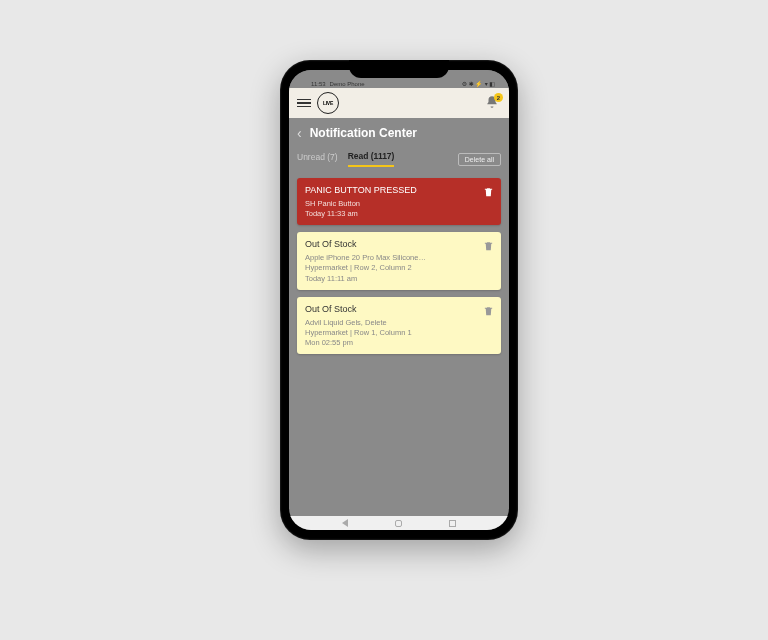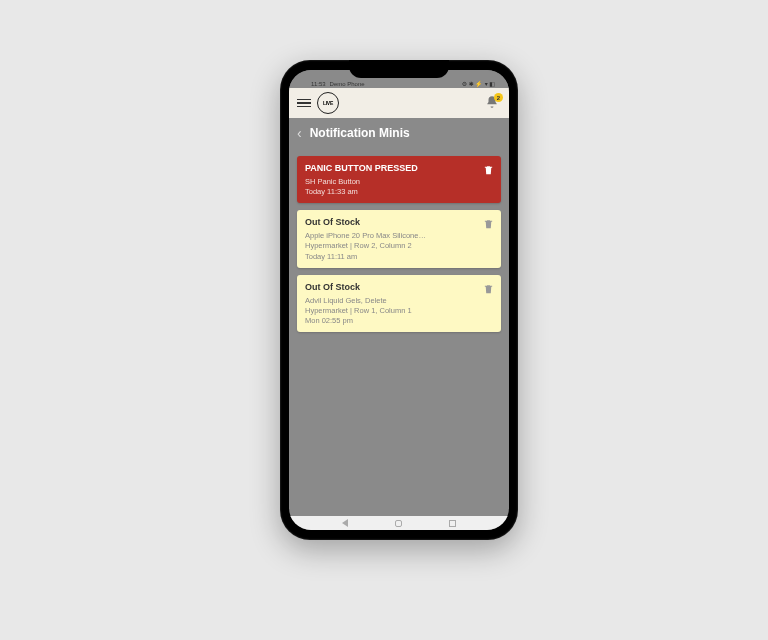--- a/index.html
+++ b/index.html
@@ -110,21 +110,21 @@
     overflow:hidden;
   }
   .card {
     border-radius:3px;
     padding:7px 8px 6px 8px;
     position:relative;
     box-shadow: 0 1px 2px rgba(0,0,0,0.18);
   }
   .card.white { background:#fef9c3; }
   .card.red { background:#b62f28; }
-  .card-title { font-size:9px; font-weight:700; margin-bottom:4px;}
+  .card-title { font-size:9px; font-weight:400; margin-bottom:4px;}
   .card.red .card-title { color:#fff; }
   .card.white .card-title { color:#333; }
   .card-line { font-size:7.5px; line-height:1.35;}
   .card.red .card-line { color:#f3dcd9; }
   .card.white .card-line { color:#888; }
   .trash {
     position:absolute; top:6px; right:7px;
     width:11px; height:12px; cursor:pointer;
   }
   .trash svg { width:100%; height:100%; }
@@ -171,23 +171,28 @@
       <div class="bell">
         <svg viewBox="0 0 24 24">
             <path d="M12 2a6 6 0 00-6 6v4l-2 3v1h16v-1l-2-3V8a6 6 0 00-6-6zm0 20a2.5 2.5 0 002.5-2.5h-5A2.5 2.5 0 0012 22z"></path>
           </svg>
         <div class="badge">2</div>
       </div>
     </div>
 
     <div class="titlebar">
       <span class="back-chevron">‹</span>
-      <span class="page-title">Notification Minis</span>
-    </div>
-
+      <span class="page-title">Notification Center</span>
+    </div>
+
+    <div class="tabs">
+      <span class="tab">Unread (7)</span>
+      <span class="tab active">Read (1117)</span>
+      <button class="delete-all">Delete all</button>
+    </div>
 
     <div class="list">
 
       <div class="card red">
         <div class="card-title">PANIC BUTTON PRESSED</div>
         <div class="card-line">SH Panic Button</div>
         <div class="card-line">Today 11:33 am</div>
         <div class="trash"><svg viewBox="0 0 24 24">
               <path d="M6 7h12l-1 14H7L6 7zm3-3h6l1 2H8l1-2zM4 5h16v2H4z"></path>
             </svg></div>

